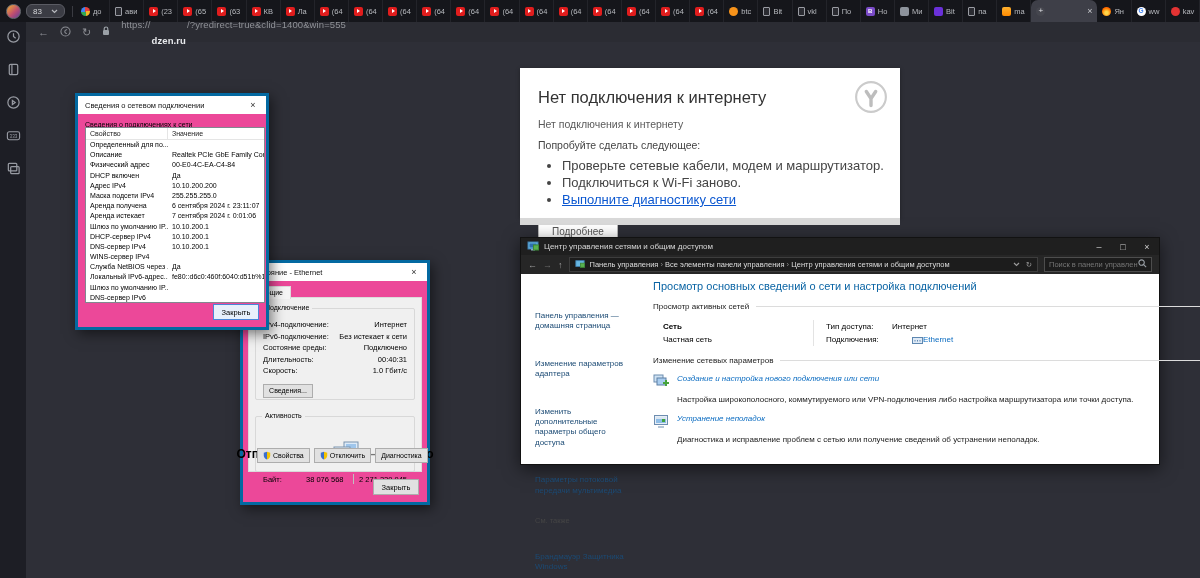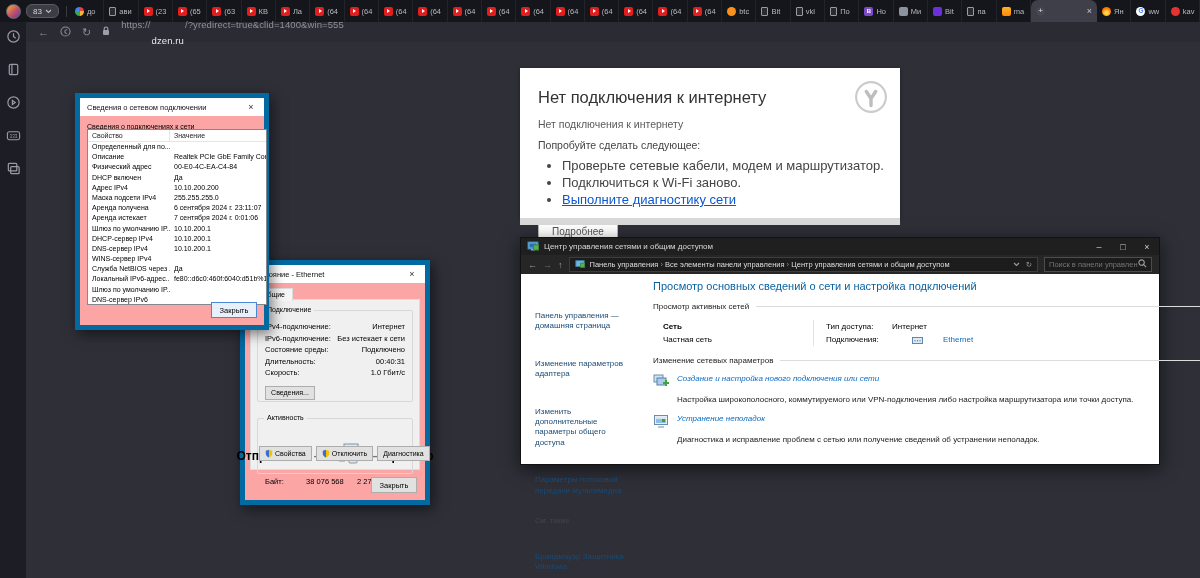--- a/index.html
+++ b/index.html
@@ -4,21 +4,21 @@
 <style>
   * { box-sizing: border-box; margin: 0; padding: 0; }
   html,body { width:1200px; height:578px; overflow:hidden; }
   body { position:relative; background:#2e2f37; font-family:"Liberation Sans", sans-serif; }
 
   
   #tabbar { position:absolute; top:0; left:0; width:1200px; height:22px; background:#15161b;
             display:flex; align-items:center; }
   #profile { width:15px; height:15px; border-radius:50%; flex:none; margin:0 5px 0 6px;
              background:linear-gradient(135deg,#e7a13a 10%,#c14f6e 55%,#5b3fa0); border:1px solid #6b6c72; }
-  #tabcounter { flex:none; display:flex; align-items:center; gap:3px; background:#3b3c44;
+  #tabcounter { flex:none; display:flex; align-items:center; gap:9px; background:#3b3c44;
                 border:1px solid #5a5b63; border-radius:6px; color:#d6d7da; font-size:8px;
                 padding:1px 6px; margin-right:4px; height:14px; }
   .tstrip-sep { width:1px; height:11px; background:#3a3b42; margin:0 3px; flex:none; }
   #tab-strip { flex:1; display:flex; min-width:0; height:100%; align-items:stretch; }
   .tab { flex:1 1 40px; min-width:0; max-width:44px; display:flex; align-items:center; gap:3px;
          padding:0 3px 0 5px; border-right:1px solid #23242a; color:#b7b9be; font-size:7.5px;
          overflow:hidden; white-space:nowrap; }
   .tab.active { background:#3e3f48; border-radius:7px 7px 0 0; flex:0 0 66px; max-width:70px; border-right:none; }
   .tab .tab-close { margin-left:auto; color:#c6c8cc; font-size:9px; padding-right:2px; }
   .fav { flex:none; width:9px; height:9px; border-radius:2px; position:relative;
@@ -35,42 +35,42 @@
   .fav-mail { background:linear-gradient(180deg,#ffb12e,#ff8a00); }
   .fav-plus { background:#45464e; border-radius:50%; color:#e3e4e8; font-size:8px; }
   .fav-fire { background:radial-gradient(circle at 50% 65%, #ffd74a 20%, #ff7a00 60%, #ff3d00); border-radius:50%; }
   .fav-google { background:#fff; border-radius:50%; color:#4285f4; font-weight:bold; font-size:6.5px; }
   .fav-red { background:#e33333; border-radius:50%; }
 
   #urlbar { position:absolute; top:22px; left:26px; width:1174px; height:20px; background:#2b2c33;
             display:flex; align-items:center; gap:11px; padding-left:12px; color:#8f9197; font-size:10px; }
   #urlbar .glyph { color:#8f9197; font-size:11px; line-height:1; }
   #url-text { font-size:9.5px; letter-spacing:.1px; display:flex; align-items:flex-start; gap:1px; }
-  #url-text .dom { color:#e8eaed; font-weight:normal;margin-top:16px; }
+  #url-text .dom { color:#e8eaed; font-weight:bold;margin-top:16px; }
 
   #side-strip { position:absolute; top:22px; left:0; width:26px; height:556px; background:#1d1e25;
                 display:flex; flex-direction:column; align-items:center; padding-top:7px; gap:18px; }
   #side-strip span { display:block; height:15px; }
 
   
   #error-card { position:absolute; left:520px; top:68px; width:380px; height:150px; background:#fff;
                 box-shadow:0 1px 4px rgba(0,0,0,.35); padding:20px 0 0 18px; z-index:5; }
   #error-strip { position:absolute; left:520px; top:218px; width:380px; height:7px; background:#d9d9d9; z-index:5; }
   #error-title { font-size:16.5px; font-weight:normal; color:#333; }
   #error-logo { position:absolute; right:12px; top:12px; }
   .err-sub { font-size:10.5px; color:#5a5a5a; margin-top:11px; }
   .err-advice { font-size:10.5px; color:#444; margin-top:9px; }
   #error-list { margin:7px 0 0 24px; }
   #error-list li { font-size:13px; color:#444; margin-bottom:2px; }
   #error-list li span.link { color:#0b57d0; text-decoration:underline; }
   #podrobnee { margin-top:13px; font-size:10px; color:#555; background:#fff; border:1px solid #b9b9b9;
                border-radius:2px; padding:3px 13px; font-family:inherit; }
 
   
-  .dlg { position:absolute; background:#fca5a5; border:5px solid #0369a1;
+  .dlg { position:absolute; background:#ec4899; border:3px solid #0369a1;
          box-shadow:3px 4px 12px rgba(0,0,0,.5); font-size:7.5px; color:#000; }
   .dlg-title { height:18px; background:#fff; display:flex; align-items:center; padding-left:7px;
                font-size:7.5px; color:#111; }
   .dlg-x { margin-left:auto; width:26px; height:100%; display:flex; align-items:center;
            justify-content:center; font-size:9px; color:#333; }
   .btn { background:#e1e1e1; border:1px solid #adadad; font-size:7.5px; font-family:inherit; color:#000;
          display:inline-flex; align-items:center; justify-content:center; gap:2px;text-align:right; }
 
   #dlg-details { left:75px; top:93px; width:194px; height:237px; z-index:40; }
   #dlg-details .sub { margin:7px 0 0 7px; font-size:7px; }
@@ -135,21 +135,21 @@
   .sect { font-size:8px; color:#1a1a1a; display:flex; align-items:center; gap:7px; margin:10px 0 9px; }
   .sect::after { content:""; flex:1; height:1px; background:#dcdcdc; }
   .actnet { display:flex; font-size:8px; margin-left:10px; }
   .actnet .c1 { width:150px; }
   .actnet .c23 { display:flex; border-left:1px solid #e3e3e3; padding-left:12px; }
   .actnet .c2 { width:66px; }
   .actnet .row { height:13px; line-height:13px; }
   .nclink { color:#0b6cc1; font-size:8px;font-style:italic; }
   .biglink { display:flex; gap:8px; align-items:flex-start; margin:9px 0 3px; }
   .bigdesc { font-size:8px; color:#1a1a1a; margin-left:24px; width:566px; line-height:1.3; }
-  .ethlink { color:#0b6cc1; display:inline-flex; align-items:center; gap:20px;padding-left:20px; }
+  .ethlink { color:#0b6cc1; display:inline-flex; align-items:center; gap:0;padding-left:20px; }
 </style>
 </head>
 <body>
 
 <div id="tabbar">
   <div id="profile"></div>
   <div id="tabcounter">
     <span>83</span>
     <svg width="7" height="5" viewBox="0 0 7 5" fill="none" stroke="#b7b9be" stroke-width="1.2">
         <path d="M1 1l2.5 2.5L6 1"></path>

